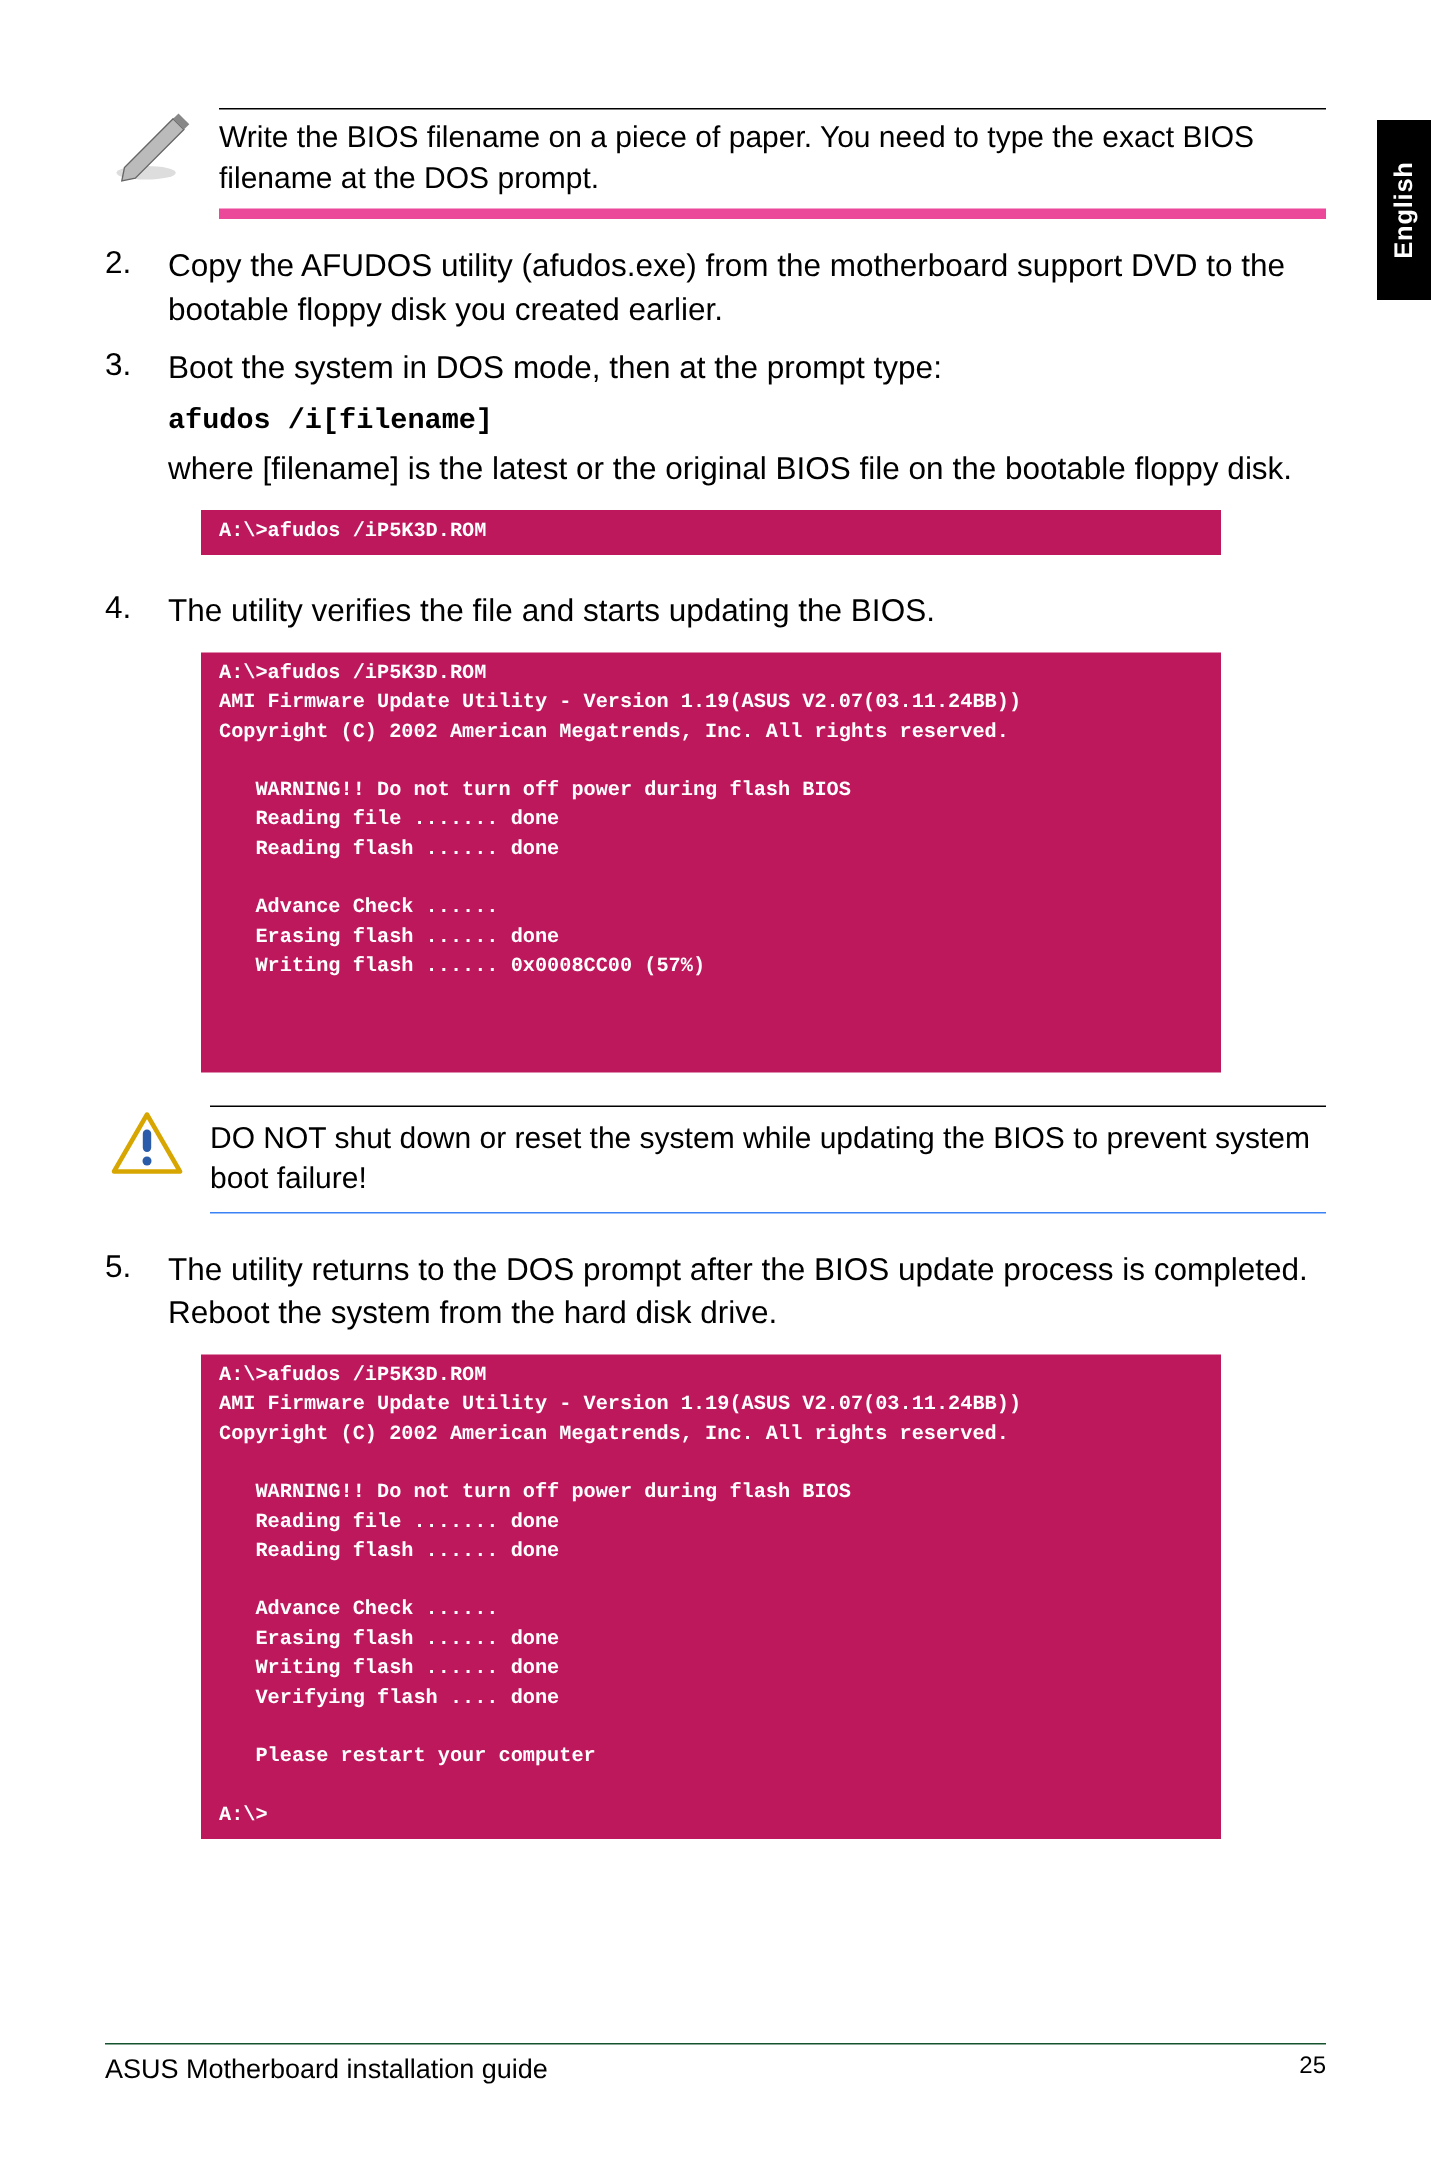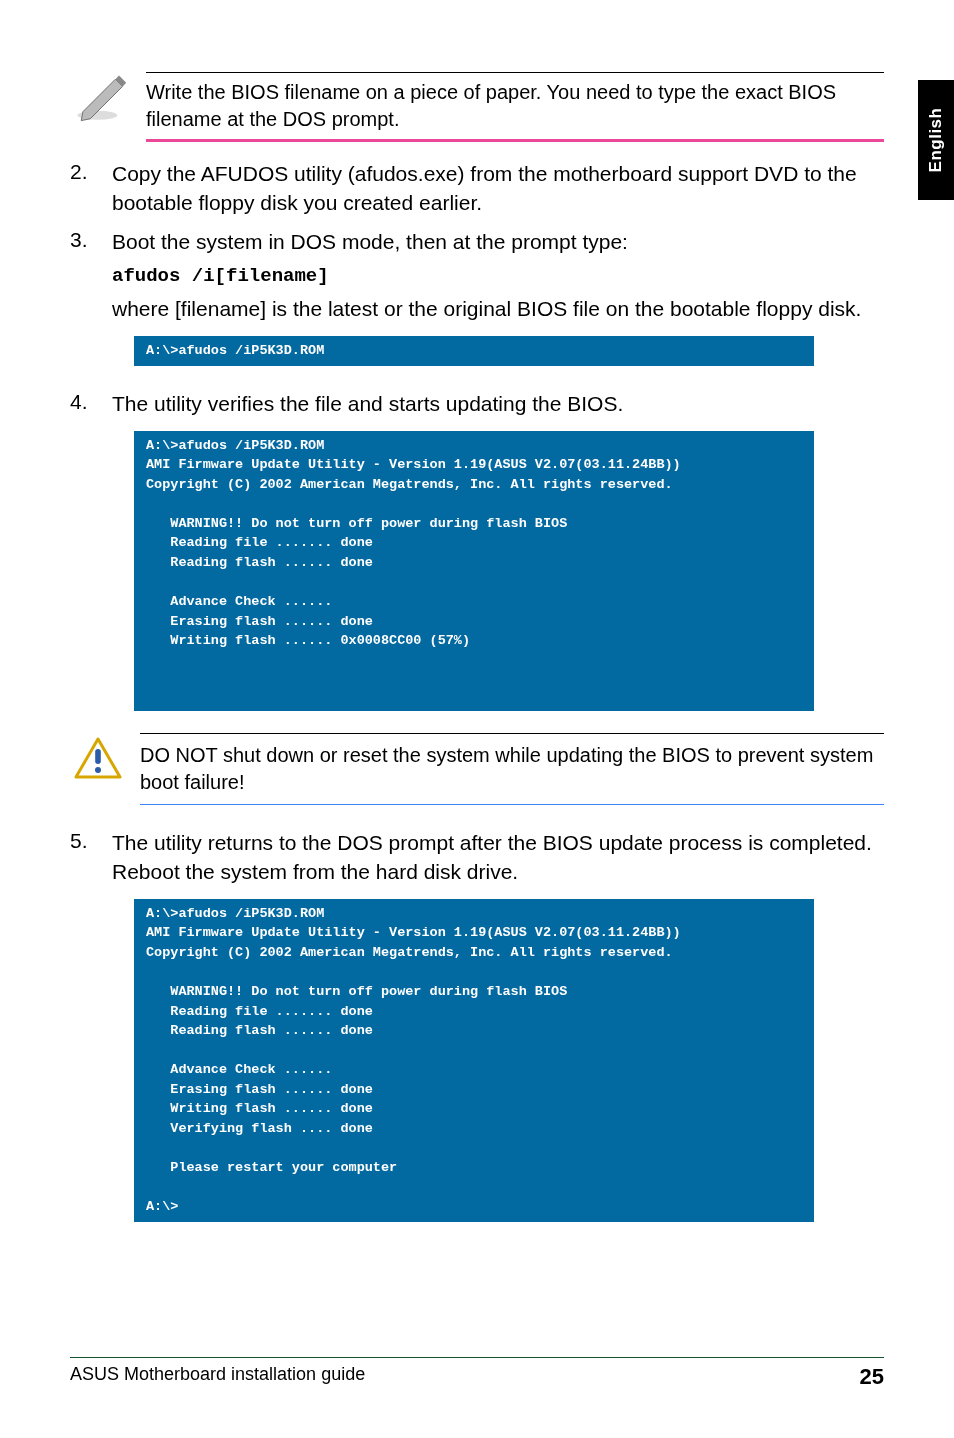--- a/index.html
+++ b/index.html
@@ -2,37 +2,37 @@
 <html><head>
 <meta charset="utf-8">
 <style>
   * { margin: 0; padding: 0; box-sizing: border-box; }
   html, body { width: 954px; height: 1438px; background: #fff; font-family: Arial, Helvetica, sans-serif; }
   .page { position: relative; width: 954px; height: 1438px; padding: 72px 70px 0 70px; }
   .side-tab { position: absolute; right: 0; top: 80px; width: 36px; height: 120px; background: #000; color: #fff; display: flex; align-items: center; justify-content: center; }
   .side-tab span { transform: rotate(-90deg); font-weight: bold; font-size: 17px; letter-spacing: 0.5px; }
   .note-row { display: flex; align-items: flex-start; gap: 18px; margin-left: 4px; }
   .note-icon-svg { width: 54px; height: 54px; flex: none; }
-  .note-text-block { flex: 1; border-top: 1px solid #000; border-bottom: 3px solid #ec4899; padding: 6px 0; }
+  .note-text-block { flex: 1; border-top: 1px solid #000; border-bottom: 7px solid #ec4899; padding: 6px 0; }
   .note-text { font-size: 20px; line-height: 1.35; }
   .step-row { display: flex; gap: 24px; }
   .step-num { width: 18px; flex: none; font-size: 21px; }
   .step-body { flex: 1; font-size: 21px; line-height: 1.38; }
   .mono { font-family: "Courier New", monospace; font-weight: bold; font-size: 19px; white-space: pre; display: block; margin-top: 6px; }
   .para { font-size: 21px; line-height: 1.38; margin-top: 6px; }
-  .term { background: #0369a1; color: #fff; font-family: "Courier New", monospace; font-size: 13.5px; line-height: 1.45; padding: 5px 12px; margin: 12px 0 0 64px; width: 680px; white-space: pre; }
+  .term { background: #be185d; color: #fff; font-family: "Courier New", monospace; font-size: 13.5px; line-height: 1.45; padding: 5px 12px; margin: 12px 0 0 64px; width: 680px; white-space: pre; }
   .term .hdr { font-weight: bold; }
   .gap-s { height: 10px; }
   .gap-m { height: 18px; }
   .gap-l { height: 24px; }
   .caution-row { display: flex; align-items: flex-start; gap: 18px; margin-left: 4px; margin-top: 22px; }
   .caution-icon-svg { width: 48px; height: 44px; flex: none; margin-top: 4px; }
   .caution-text-block { flex: 1; border-top: 1px solid #000; border-bottom: 1px solid #3b82f6; padding: 8px 0; }
   .footer { position: absolute; bottom: 48px; left: 70px; right: 70px; border-top: 1px solid #14532d; padding-top: 6px; display: flex; justify-content: space-between; font-size: 18px; }
-  .footer .pg { font-weight: bold; font-size: 22px; }
+  .footer .pg { font-weight: normal; font-size: 16px; }
 </style>
 </head>
 <body>
 
 <div class="page">
   <div class="side-tab">
       <span>English</span>
     </div>
 
   <div class="note-row">

